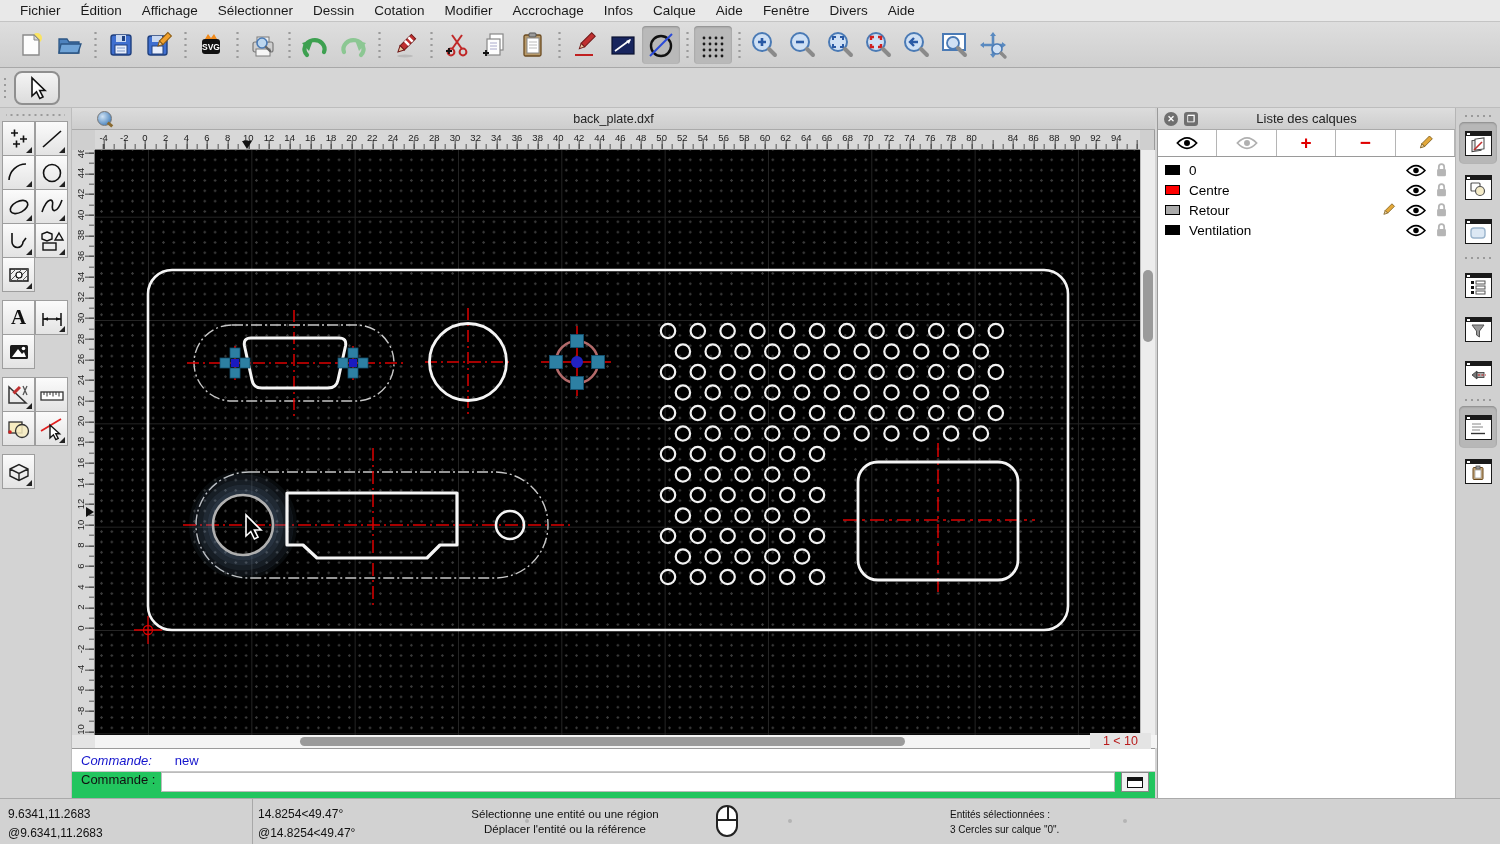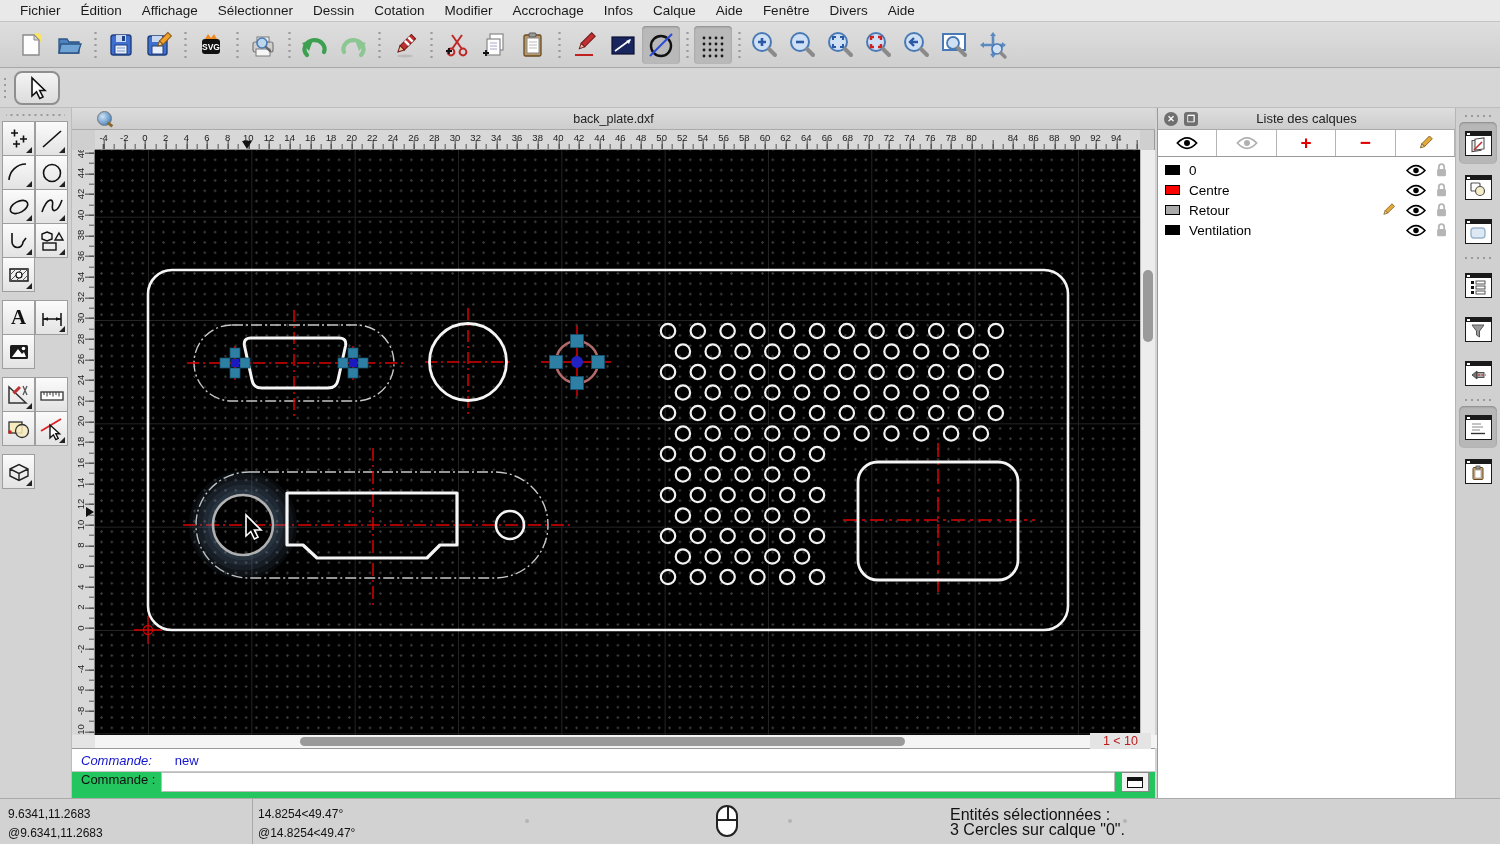--- a/index.html
+++ b/index.html
@@ -98,21 +98,21 @@
   .mini-win { width:27px; height:25px; background:#fff; border:1.5px solid #1a1a1a; position:relative; display:flex; align-items:center; justify-content:center; padding-top:4px; }
   .mini-win:before { content:""; position:absolute; left:0; top:0; right:0; height:4px; background:#1a1a1a; }
   .mini-win:after { content:""; position:absolute; left:1px; top:1px; width:3px; height:2px; background:#fff; }
 
   
   #statusbar { position:absolute; left:0; top:798px; width:1500px; height:46px; background:#d2d2d2; border-top:1px solid #aaa; font-size:12px; color:#111; }
   #statusbar .coord { position:absolute; left:8px; top:6px; line-height:19px; white-space:pre; }
   #statusbar .vdiv { position:absolute; left:252px; top:0; width:1px; height:46px; background:#a8a8a8; }
   #statusbar .polar { position:absolute; left:258px; top:6px; line-height:19px; white-space:pre; }
   #statusbar .hint { position:absolute; left:430px; top:8px; width:270px; text-align:center; line-height:15px; font-size:11.5px; }
-  #statusbar .selinfo { position:absolute; left:950px; top:8px; line-height:15px; font-size:16px; }
+  #statusbar .selinfo { position:absolute; left:950px; top:8px; line-height:15px; font-size:10px; }
   .sdot { position:absolute; width:4px; height:4px; border-radius:50%; background:#b4b4b4; top:20px; }
   #mouse-icon { position:absolute; left:716px; top:6px; width:22px; height:32px; border:2px solid #222; border-radius:11px; background:#fff; }
   #mouse-icon:before { content:""; position:absolute; left:-1px; right:-1px; top:12px; height:2px; background:#222; }
   #mouse-icon:after { content:""; position:absolute; left:50%; top:0; width:2px; height:12px; background:#222; }
 
   svg { display:block; }
 </style>
 </head>
 <body>
 
@@ -961,20 +961,24 @@
     </div>
 </div>
 
 <div id="statusbar">
   <div class="coord"><span>9.6341,11.2683</span>
 <span>@9.6341,11.2683</span></div>
   <div class="vdiv"></div>
   <div class="polar"><span>14.8254&lt;49.47°</span>
 <span>@14.8254&lt;49.47°</span></div>
   <div class="sdot" style="left:525px;"></div>
+  <div class="hint">
+    <div>Sélectionne une entité ou une région</div>
+    <div>Déplacer l'entité ou la référence</div>
+  </div>
   <div id="mouse-icon"></div>
   <div class="sdot" style="left:788px;"></div>
   <div class="selinfo">
     <div>Entités sélectionnées :</div>
     <div>3 Cercles sur calque "0".</div>
   </div>
   <div class="sdot" style="left:1123px;"></div>
 </div>
 
 </body></html>

